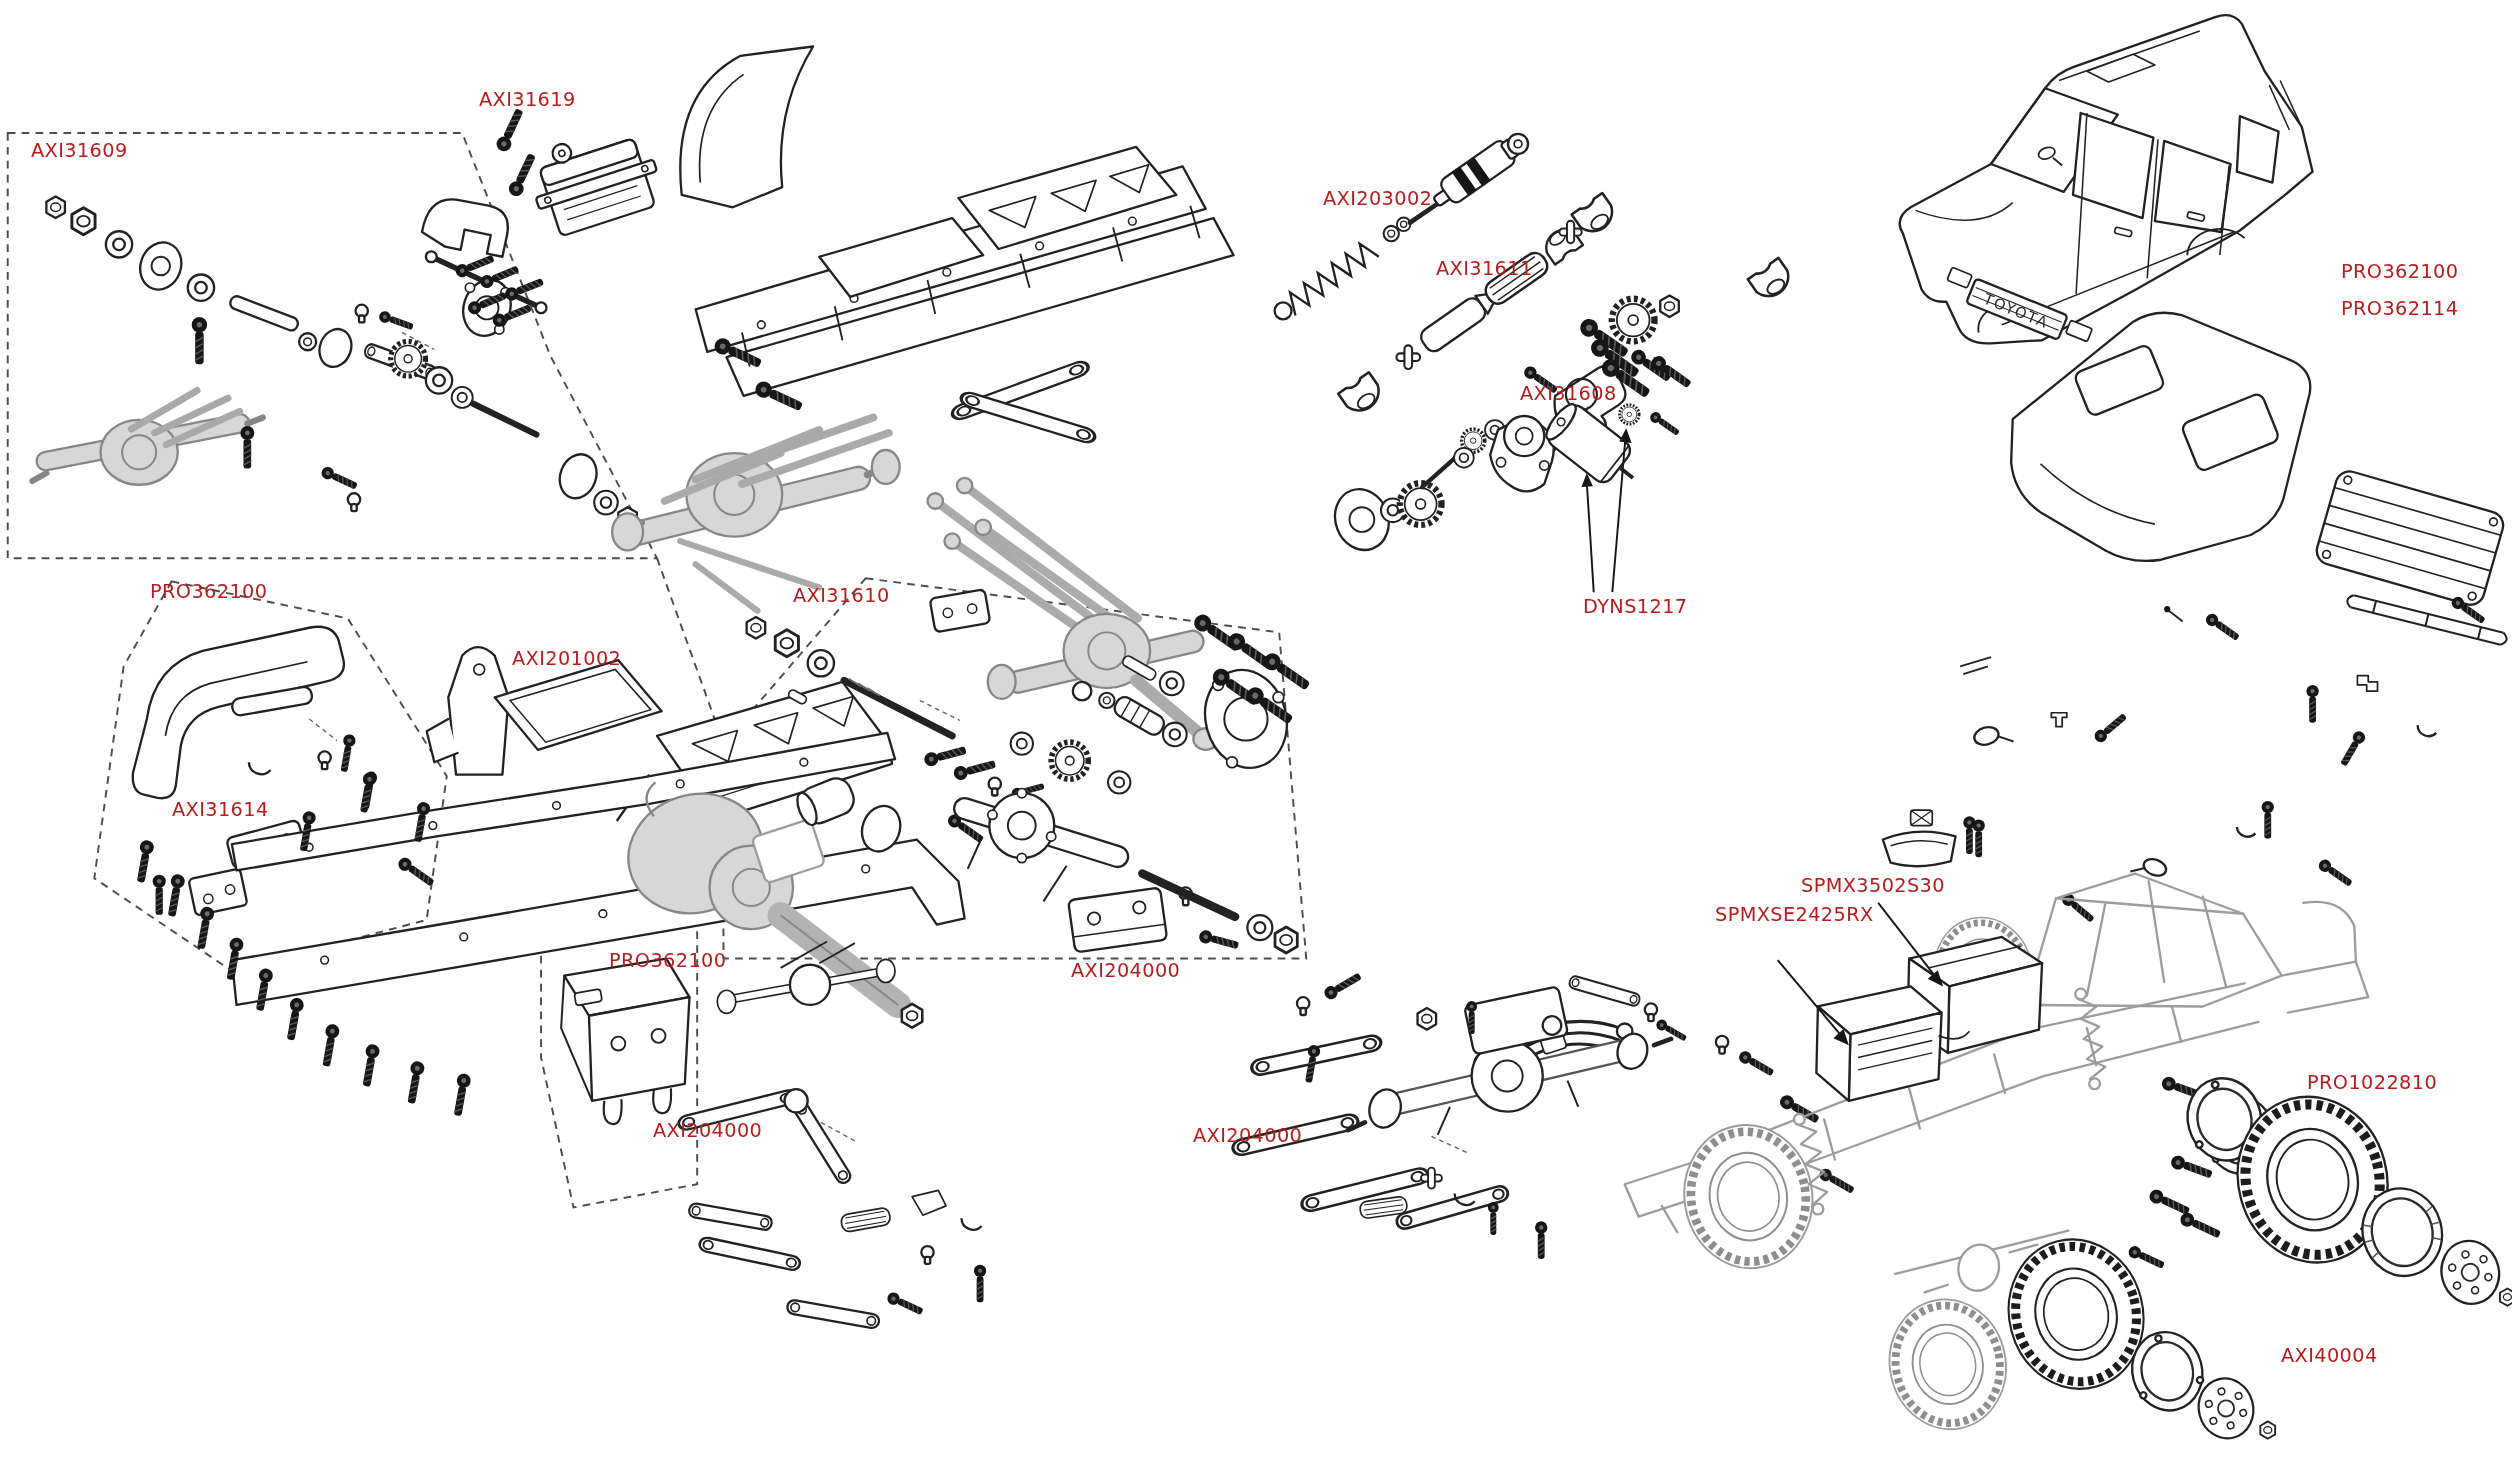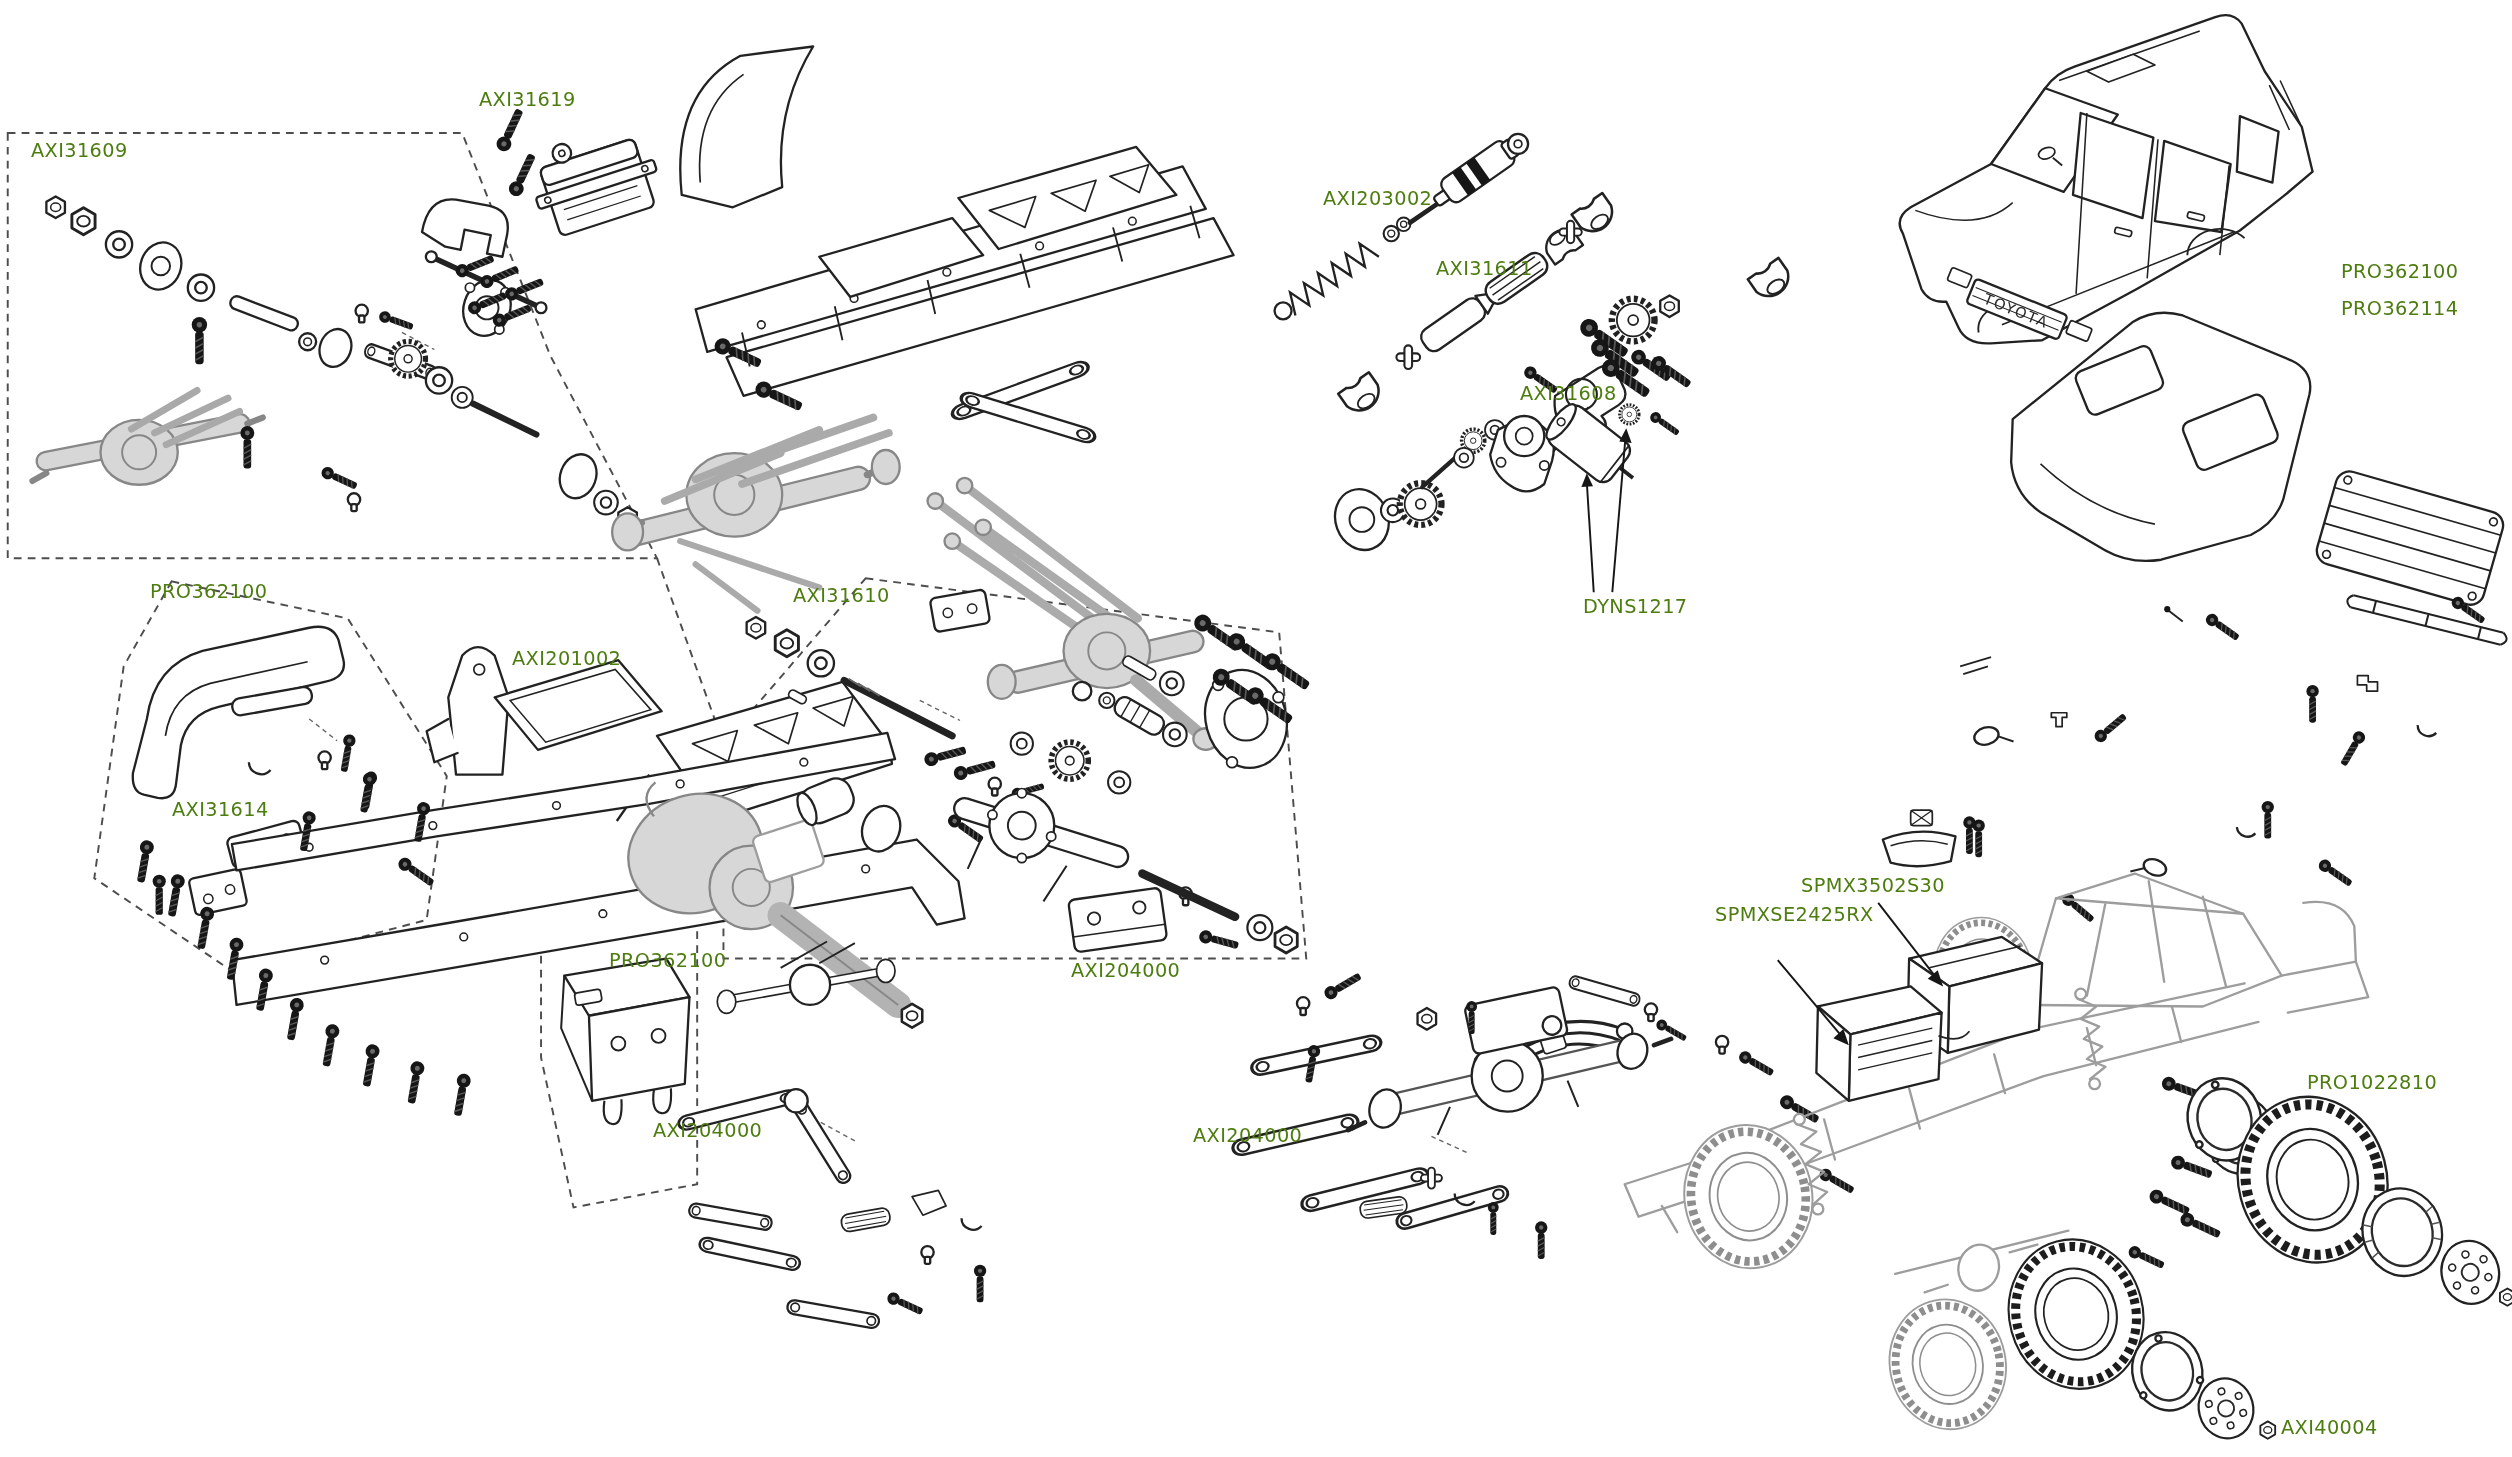--- a/index.html
+++ b/index.html
@@ -1,19 +1,19 @@
 <!DOCTYPE html>
 <html style="font-size:12.4px"><head>
 <meta charset="utf-8">
 <style>
   html,body{margin:0;padding:0;background:#ffffff;}
   .stage{position:relative;width:2512px;height:1458px;background:#fff;overflow:hidden;
          font-family:"DejaVu Sans",sans-serif;}
   .stage svg{position:absolute;left:0;top:0;}
-  .plabel{position:absolute;font:19.3px "DejaVu Sans",sans-serif;color:#4d7c0f;
+  .plabel{position:absolute;font:19.3px "DejaVu Sans",sans-serif;color:#b91c1c;
           white-space:nowrap;letter-spacing:0.4px;}
   
   .w  {fill:#fff;stroke:#222;stroke-width:3;stroke-linejoin:round;stroke-linecap:round;}
   .w2 {fill:#fff;stroke:#222;stroke-width:2.2;stroke-linejoin:round;stroke-linecap:round;}
   .gy {fill:#d7d7d7;stroke:#878787;stroke-width:3;stroke-linejoin:round;stroke-linecap:round;}
   .lt {fill:none;stroke:#9d9d9d;stroke-width:3;stroke-linejoin:round;stroke-linecap:round;}
   .ltf{fill:#fff;stroke:#9d9d9d;stroke-width:3;stroke-linejoin:round;stroke-linecap:round;}
   .k  {fill:#161616;stroke:none;}
   .nl {fill:none;stroke:#222;}
   .dsh{fill:none;stroke:#4d4d4d;stroke-width:2.5;stroke-dasharray:10 8;}
@@ -686,16 +686,16 @@
 <div class="plabel" style="left:512px;top:647px">AXI201002</div>
 <div class="plabel" style="left:793px;top:584px">AXI31610</div>
 <div class="plabel" style="left:172px;top:798px">AXI31614</div>
 <div class="plabel" style="left:609px;top:949px">PRO362100</div>
 <div class="plabel" style="left:1071px;top:959px">AXI204000</div>
 <div class="plabel" style="left:653px;top:1119px">AXI204000</div>
 <div class="plabel" style="left:1193px;top:1124px">AXI204000</div>
 <div class="plabel" style="left:1801px;top:874px">SPMX3502S30</div>
 <div class="plabel" style="left:1715px;top:903px">SPMXSE2425RX</div>
 <div class="plabel" style="left:2307px;top:1071px">PRO1022810</div>
-<div class="plabel" style="left:2281px;top:1416px">AXI40004</div>
+<div class="plabel" style="left:2281px;top:1344px">AXI40004</div>
 
 </div>
 
 
 </body></html>

